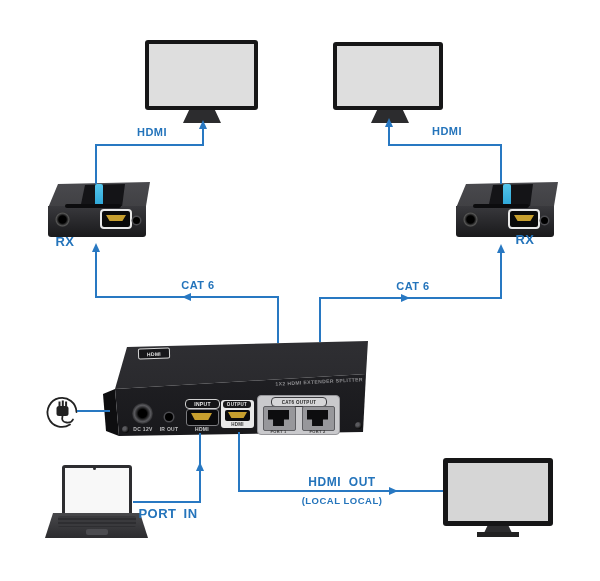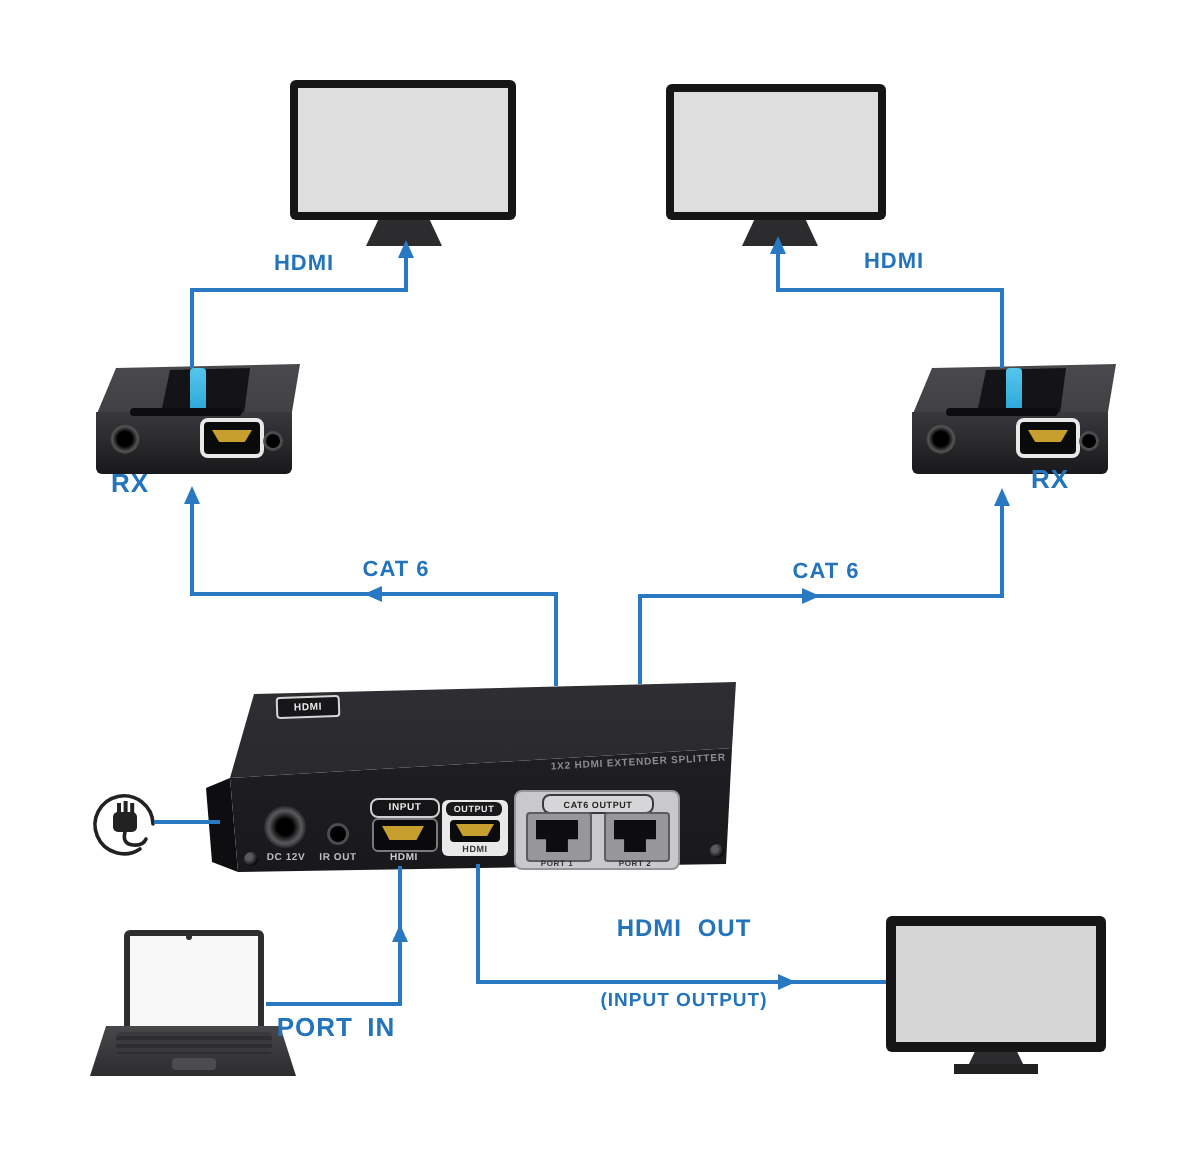--- a/index.html
+++ b/index.html
@@ -211,16 +211,16 @@
 
   <div class="line" style="left:238px;top:432px;width:2px;height:60px;"></div>
   <div class="line" style="left:238px;top:490px;width:205px;height:2px;"></div>
   <div class="ar ar-right" style="left:389px;top:487px;"></div>
 
   <div class="blbl" style="left:124px;top:126px;width:56px;font-size:11px;">HDMI</div>
   <div class="blbl" style="left:419px;top:125px;width:56px;font-size:11px;">HDMI</div>
   <div class="blbl" style="left:170px;top:279px;width:56px;font-size:11px;">CAT 6</div>
   <div class="blbl" style="left:385px;top:280px;width:56px;font-size:11px;">CAT 6</div>
   <div class="blbl" style="left:130px;top:506px;width:76px;font-size:13px;word-spacing:3px;">PORT IN</div>
-  <div class="blbl" style="left:302px;top:457px;width:80px;font-size:12px;word-spacing:4px;">HDMI OUT</div>
-  <div class="blbl" style="left:294px;top:495px;width:96px;font-size:9.5px;">(INPUT OUTPUT)</div>
+  <div class="blbl" style="left:302px;top:475px;width:80px;font-size:12px;word-spacing:4px;">HDMI OUT</div>
+  <div class="blbl" style="left:294px;top:495px;width:96px;font-size:9.5px;">(LOCAL LOCAL)</div>
 
 </div>
 
 </body></html>

